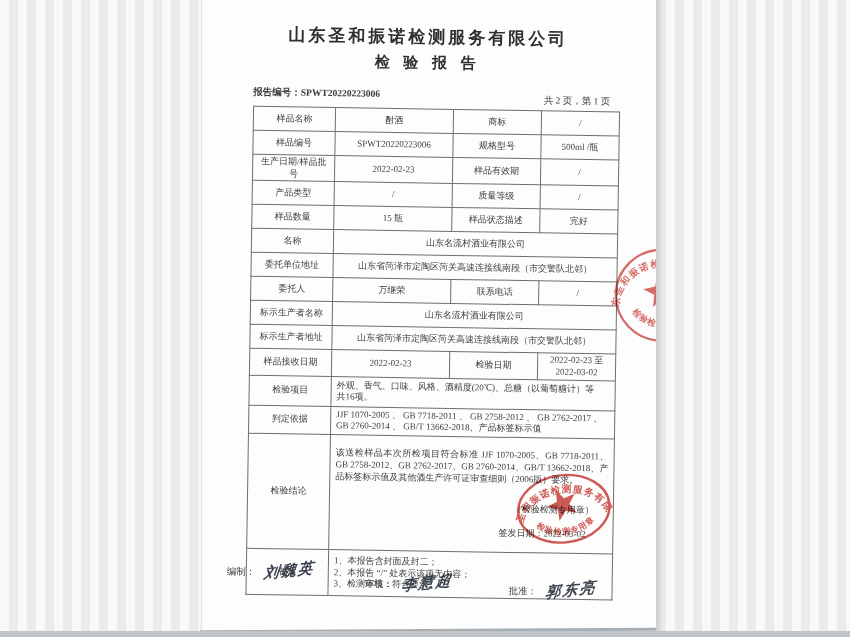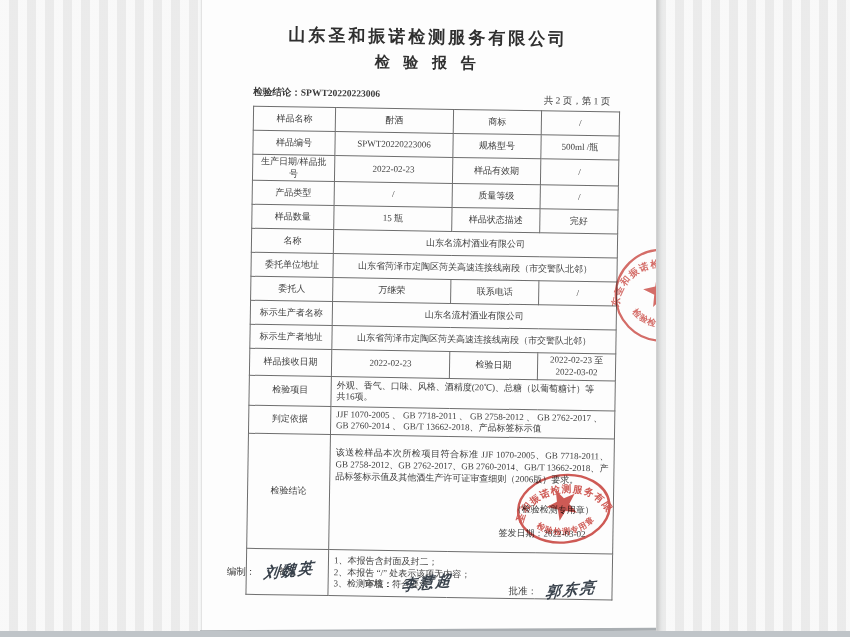--- a/index.html
+++ b/index.html
@@ -49,21 +49,21 @@
     background:#a9aeb2;z-index:8;transform:rotate(-0.3deg);}
 </style>
 </head>
 <body>
 
 <div id="paper">
   <div id="content">
 
     <div class="company-title">山东圣和振诺检测服务有限公司</div>
     <div class="report-title">检 验 报 告</div>
-    <div class="report-no"><span>检验结论：</span><span>SPWT20220223006</span></div>
+    <div class="report-no"><span>报告编号：</span><span>SPWT20220223006</span></div>
     <div class="pagination">共 2 页，第 1 页</div>
 
     <table class="rpt">
       <colgroup>
           <col style="width:82px">
           <col style="width:118px">
           <col style="width:88px">
           <col style="width:78px">
         </colgroup>
       <tbody>

